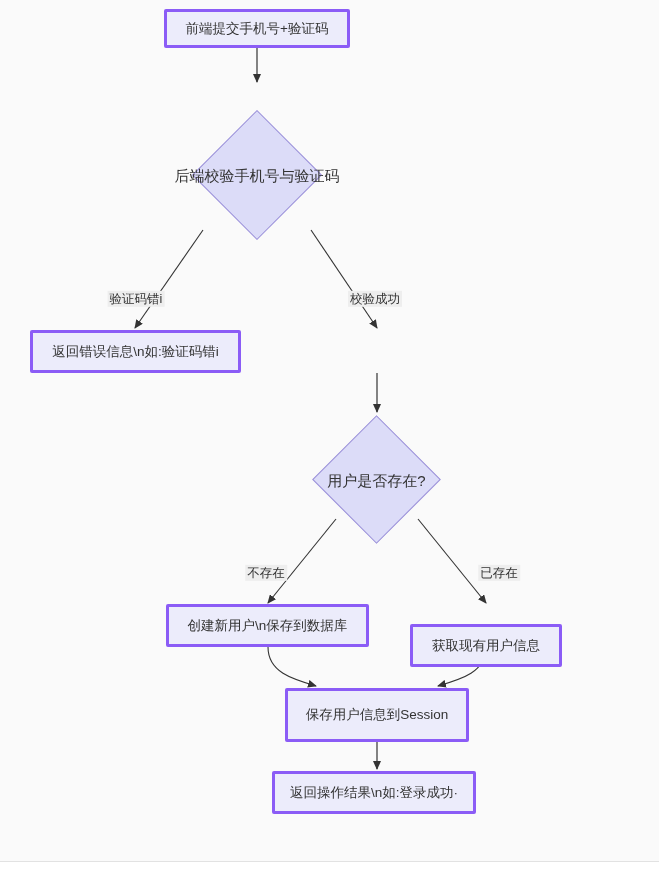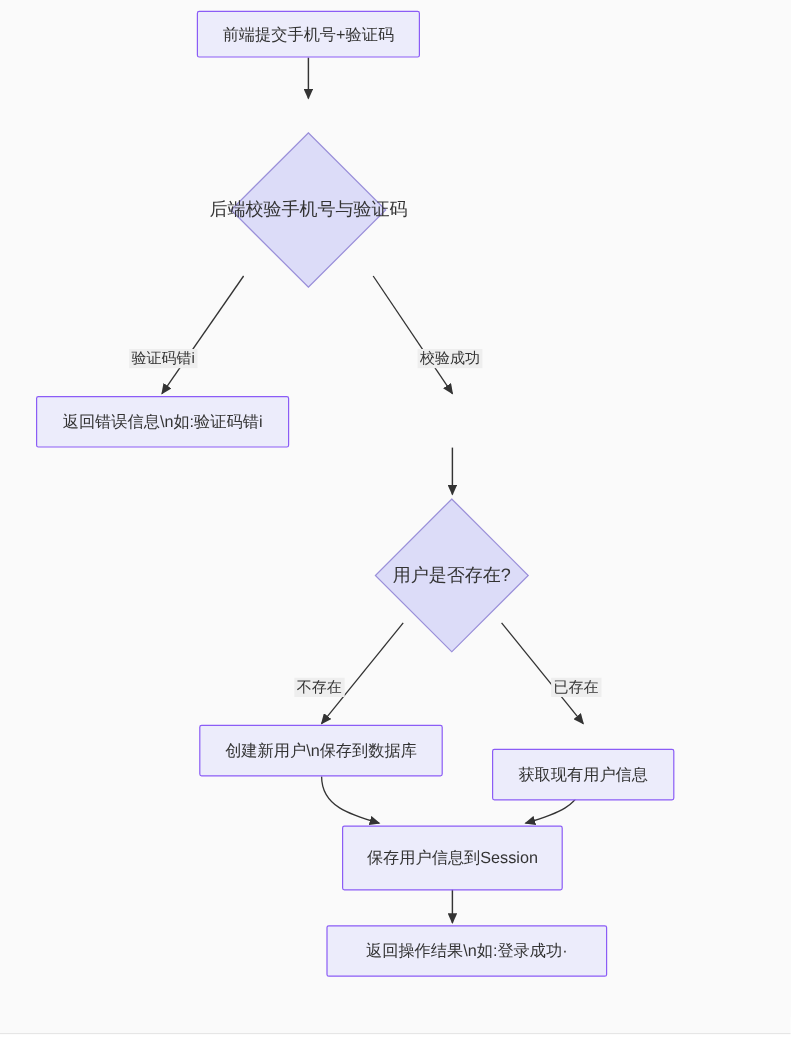--- a/index.html
+++ b/index.html
@@ -25,21 +25,21 @@
     left: 0;
     top: 0;
     width: 659px;
     height: 862px;
     pointer-events: none;
   }
   .node {
     position: absolute;
     box-sizing: border-box;
     background: #ececfb;
-    border: 1px solid #8b5cf6;
+    border: 3px solid #8b5cf6;
     border-radius: 2px;
     display: flex;
     align-items: center;
     justify-content: center;
     overflow: hidden;
     white-space: nowrap;
   }
   .node-label {
     font-size: 13.5px;
     color: #333333;
@@ -152,27 +152,27 @@
   </div>
 
   <div class="node" style="left:410px; top:604px; width:152px; height:43px;margin-top:20px;">
     <span class="node-label">获取现有用户信息</span>
   </div>
 
   <div class="node" style="left:285px; top:688px; width:184px; height:54px;">
     <span class="node-label">保存用户信息到Session</span>
   </div>
 
-  <div class="node" style="left:272px; top:771px; width:234px; height:43px;align-items:center;">
+  <div class="node" style="left:272px; top:771px; width:204px; height:43px;align-items:center;">
     <span class="node-label">返回操作结果\n如:登录成功·</span>
   </div>
 
   <span class="edge-label" style="left:136px; top:299px;">验证码错i</span>
 
   <span class="edge-label" style="left:375px; top:299px;">校验成功</span>
 
   <span class="edge-label" style="left:266px; top:573px;">不存在</span>
 
-  <span class="edge-label" style="left:480px; top:573px;">已存在</span>
+  <span class="edge-label" style="left:499px; top:573px;">已存在</span>
 
   <div id="bottom-divider"></div>
 </div>
 <div id="below-strip"></div>
 
 </body></html>

